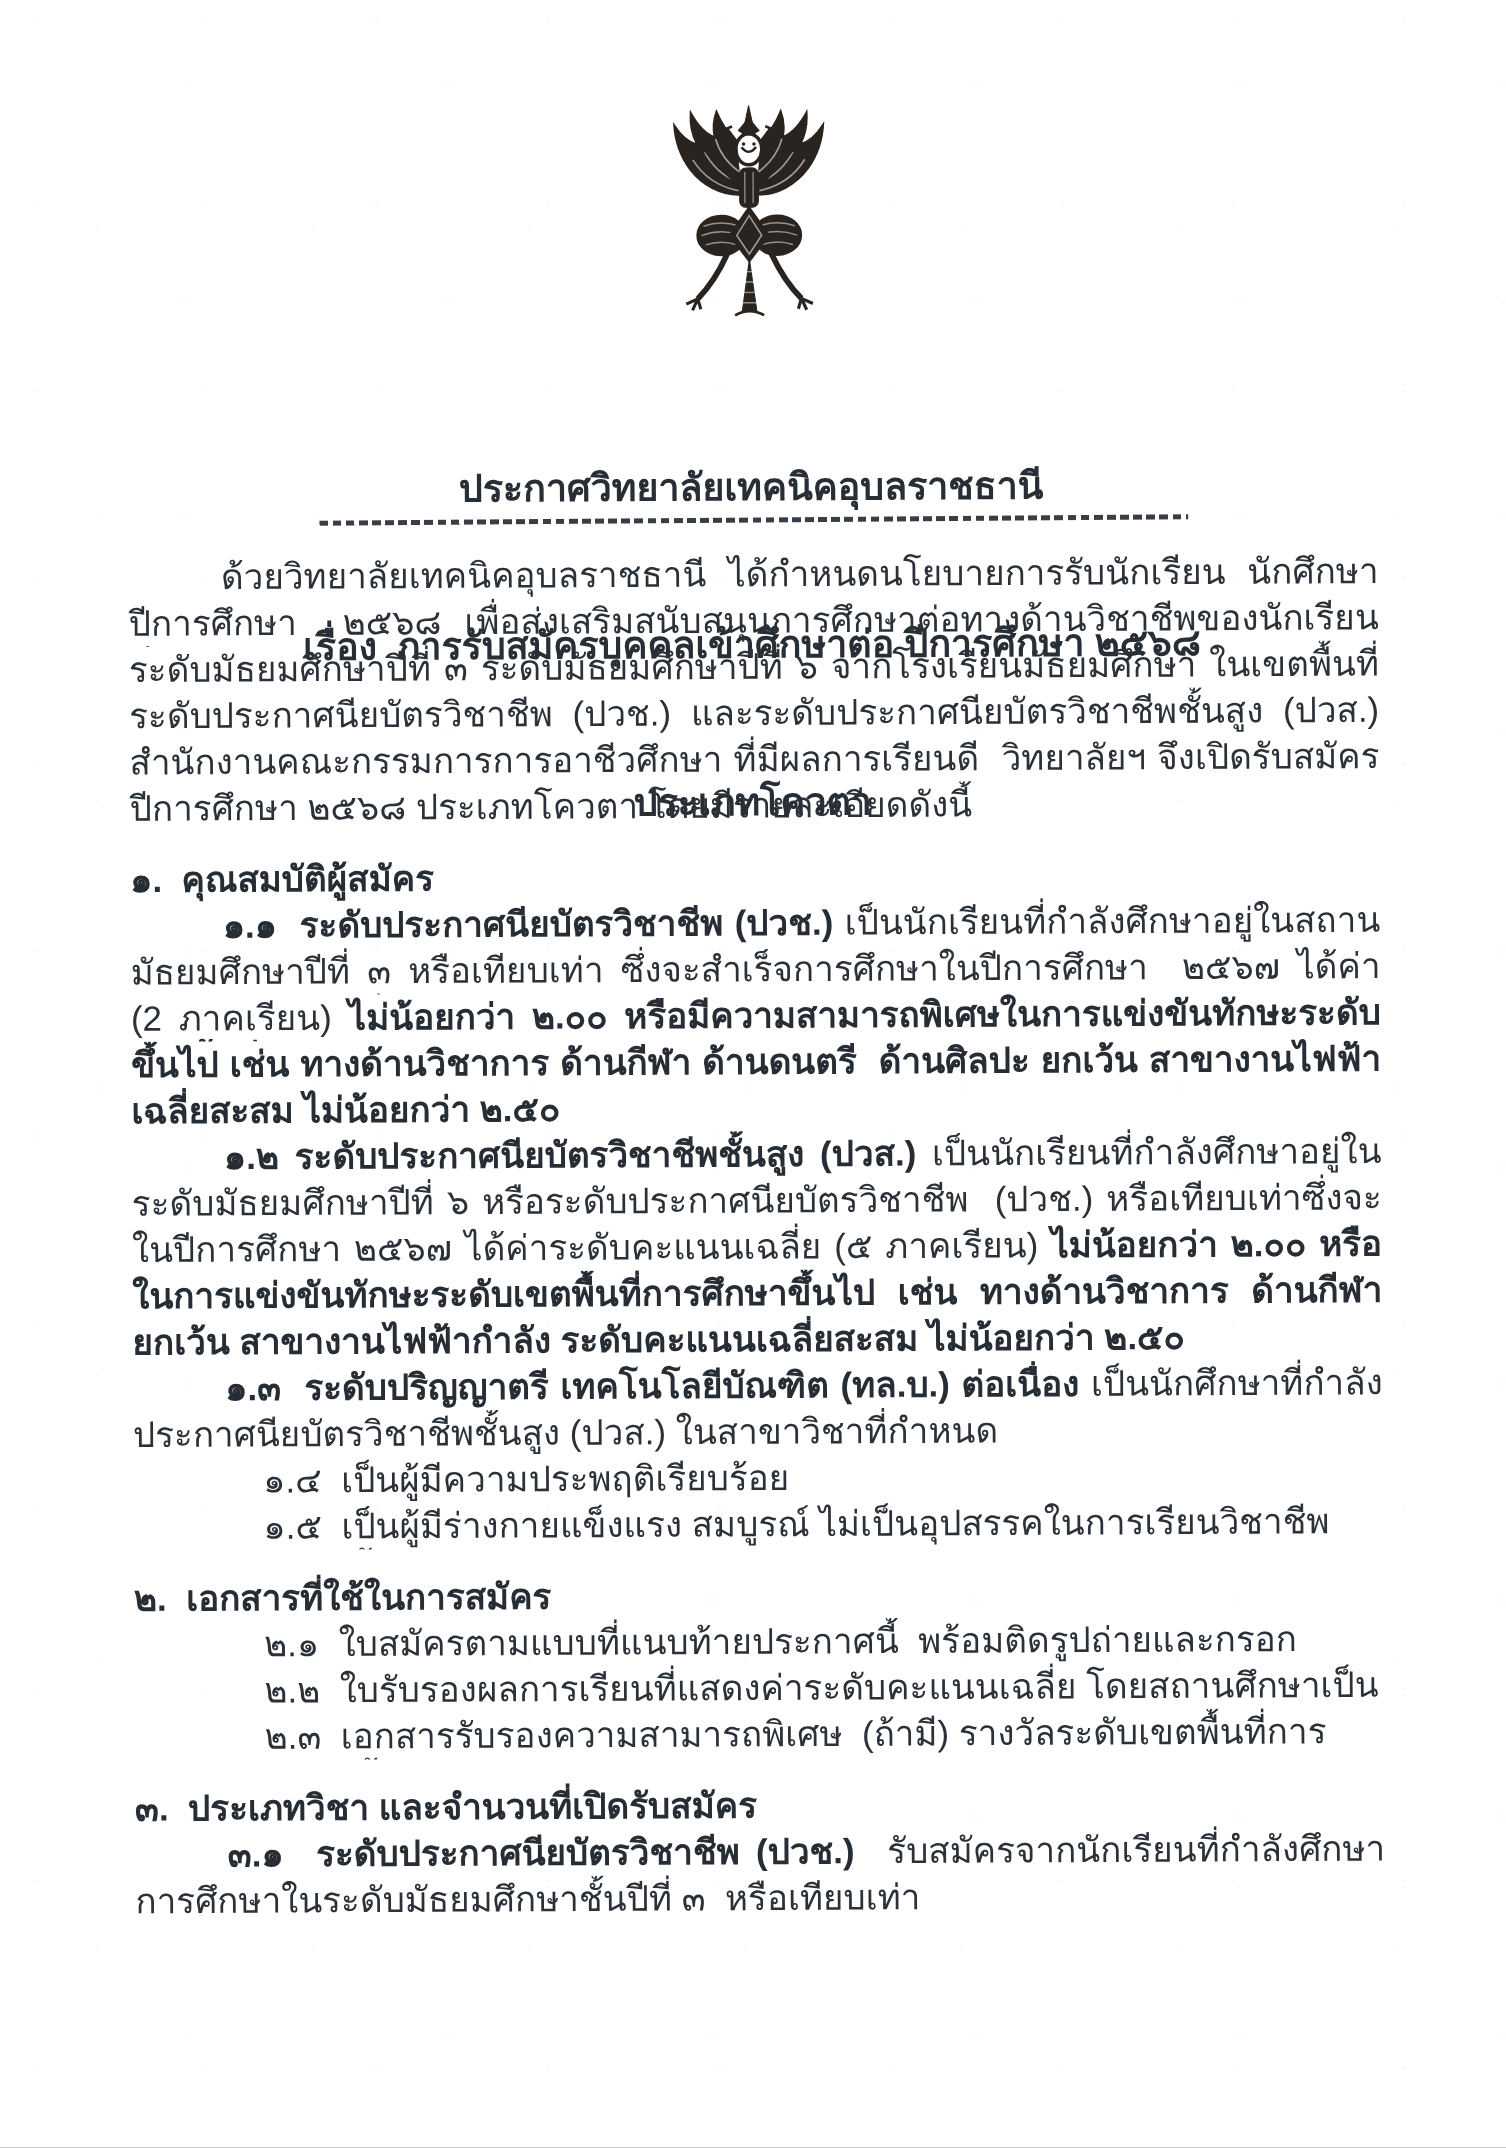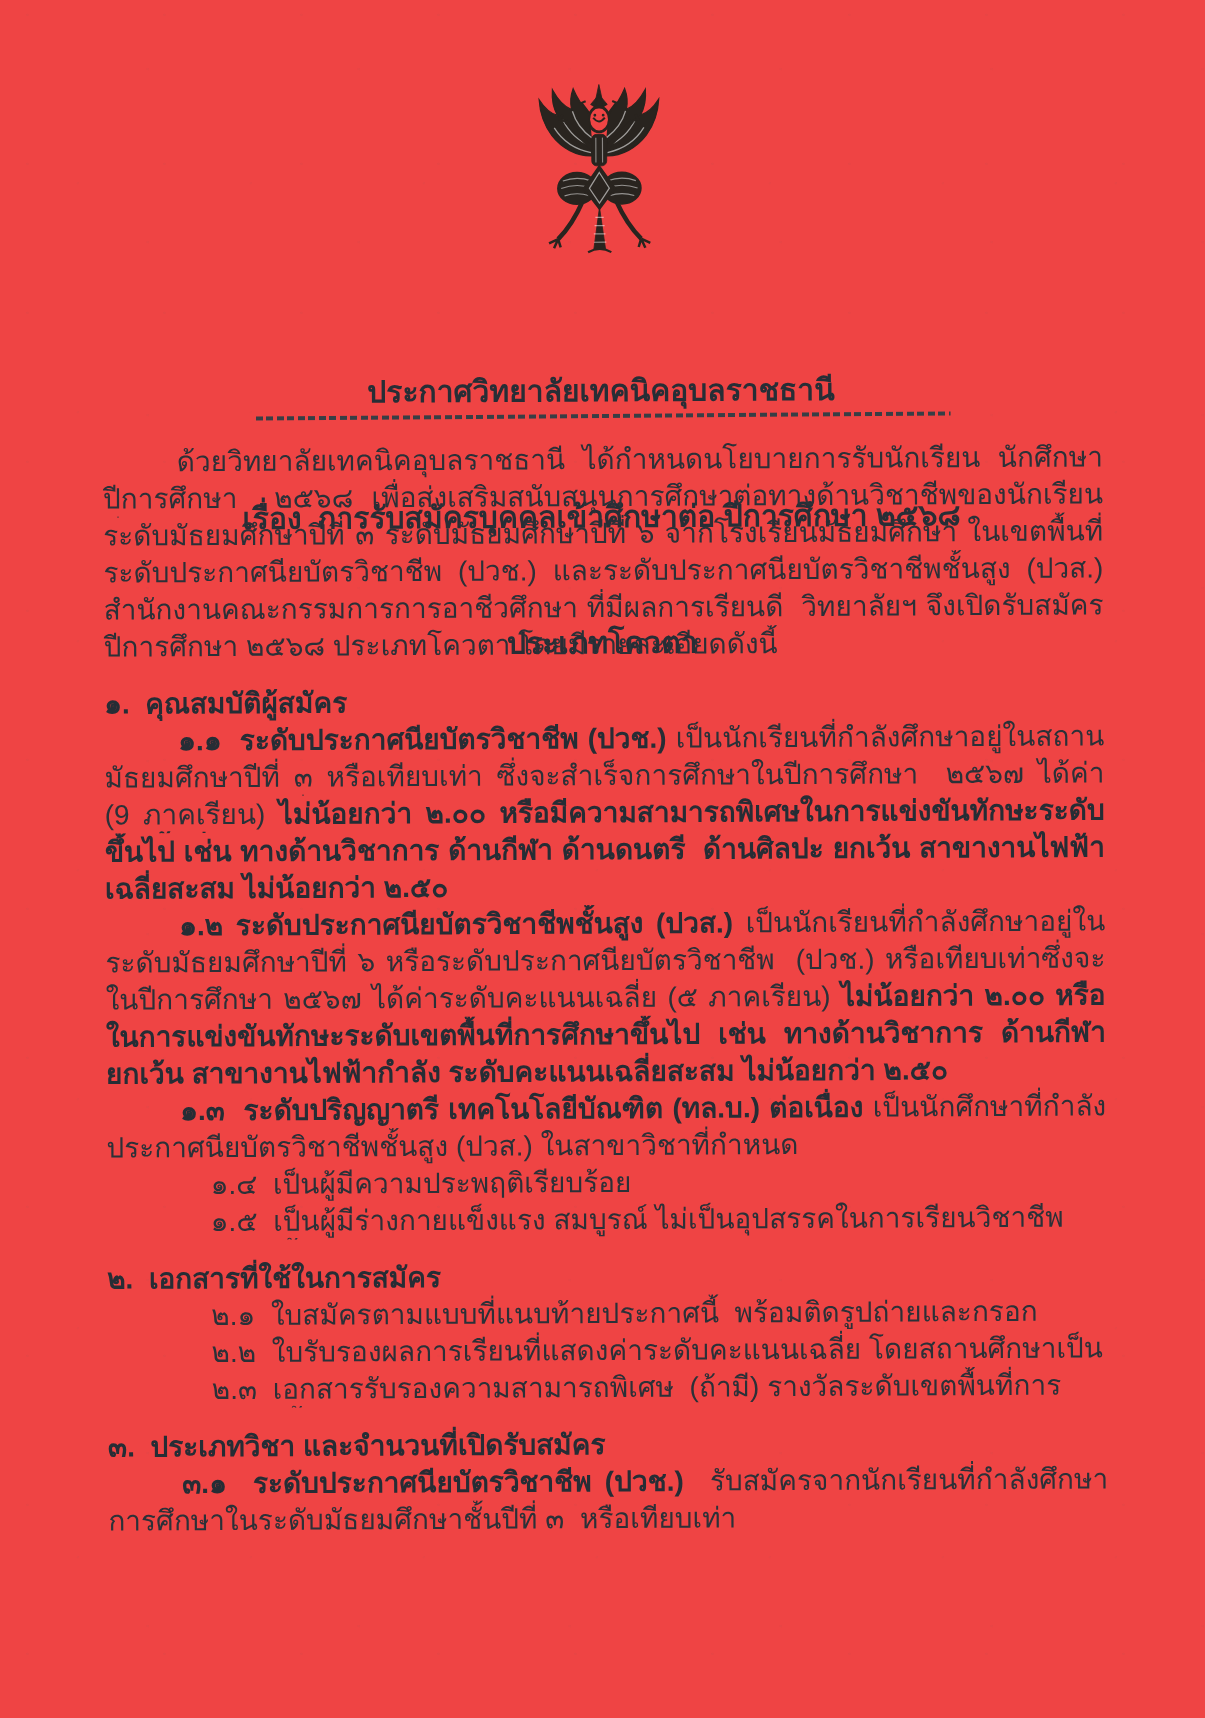--- a/index.html
+++ b/index.html
@@ -1,20 +1,20 @@
 <!DOCTYPE html>
 <html><head>
 <meta charset="utf-8">
 <style>
   html,body{margin:0;padding:0;background:#9a9a9a;}
   .page{
     position:relative;
     width:1205px;height:1718px;
     margin:0 auto;
-    background:#ef4444;
+    background:#ffffff;
     overflow:hidden;
     font-family:"Liberation Sans","DejaVu Sans",sans-serif;
     color:#2b3138;
   }
   
   .page::after{
     content:"";
     position:absolute;inset:0;
     pointer-events:none;
     background-image:
@@ -128,21 +128,21 @@
     <div class="doc-body" id="doc-body">
         <div class="line para fill"><span>ด้วยวิทยาลัยเทคนิคอุบลราชธานี ได้กำหนดนโยบายการรับนักเรียน นักศึกษาเข้าศึกษาต่อ</span></div>
         <div class="line cont fill"><span>ปีการศึกษา  ๒๕๖๘ เพื่อส่งเสริมสนับสนุนการศึกษาต่อทางด้านวิชาชีพของนักเรียน  ที่จะสำเร็จการศึกษา</span></div>
         <div class="line cont fill"><span>ระดับมัธยมศึกษาปีที่ ๓ ระดับมัธยมศึกษาปีที่ ๖ จากโรงเรียนมัธยมศึกษา ในเขตพื้นที่จังหวัดอุบลราชธานี</span></div>
         <div class="line cont fill"><span>ระดับประกาศนียบัตรวิชาชีพ (ปวช.) และระดับประกาศนียบัตรวิชาชีพชั้นสูง (ปวส.) จากสถานศึกษาในสังกัด</span></div>
         <div class="line cont fill"><span>สำนักงานคณะกรรมการการอาชีวศึกษา ที่มีผลการเรียนดี  วิทยาลัยฯ จึงเปิดรับสมัครบุคคลเข้าศึกษาต่อ</span></div>
         <div class="line cont"><span>ปีการศึกษา ๒๕๖๘ ประเภทโควตา โดยมีรายละเอียดดังนี้</span></div>
         <div class="line heading"><span class="b">๑.  คุณสมบัติผู้สมัคร</span></div>
         <div class="line para fill"><span class="b">๑.๑  ระดับประกาศนียบัตรวิชาชีพ (ปวช.) </span><span>เป็นนักเรียนที่กำลังศึกษาอยู่ในสถานศึกษาระดับ</span></div>
         <div class="line cont fill"><span>มัธยมศึกษาปีที่ ๓ หรือเทียบเท่า ซึ่งจะสำเร็จการศึกษาในปีการศึกษา  ๒๕๖๗ ได้ค่าระดับคะแนนเฉลี่ย</span></div>
-        <div class="line cont fill"><span>(9 ภาคเรียน) </span><span class="b">ไม่น้อยกว่า ๒.๐๐ หรือมีความสามารถพิเศษในการแข่งขันทักษะระดับเขตพื้นที่การศึกษา</span></div>
+        <div class="line cont fill"><span>(2 ภาคเรียน) </span><span class="b">ไม่น้อยกว่า ๒.๐๐ หรือมีความสามารถพิเศษในการแข่งขันทักษะระดับเขตพื้นที่การศึกษา</span></div>
         <div class="line cont fill"><span class="b">ขึ้นไป เช่น ทางด้านวิชาการ ด้านกีฬา ด้านดนตรี  ด้านศิลปะ ยกเว้น สาขางานไฟฟ้ากำลัง ระดับคะแนน</span></div>
         <div class="line cont"><span class="b">เฉลี่ยสะสม ไม่น้อยกว่า ๒.๕๐</span></div>
         <div class="line para fill"><span class="b">๑.๒ ระดับประกาศนียบัตรวิชาชีพชั้นสูง (ปวส.) </span><span>เป็นนักเรียนที่กำลังศึกษาอยู่ในสถานศึกษา</span></div>
         <div class="line cont fill"><span>ระดับมัธยมศึกษาปีที่ ๖ หรือระดับประกาศนียบัตรวิชาชีพ  (ปวช.) หรือเทียบเท่าซึ่งจะสำเร็จการศึกษา</span></div>
         <div class="line cont fill"><span>ในปีการศึกษา ๒๕๖๗ ได้ค่าระดับคะแนนเฉลี่ย (๕ ภาคเรียน) </span><span class="b">ไม่น้อยกว่า ๒.๐๐ หรือมีความสามารถพิเศษ</span></div>
         <div class="line cont fill"><span class="b">ในการแข่งขันทักษะระดับเขตพื้นที่การศึกษาขึ้นไป เช่น ทางด้านวิชาการ ด้านกีฬา ด้านดนตรี ด้านศิลปะ</span></div>
         <div class="line cont"><span class="b">ยกเว้น สาขางานไฟฟ้ากำลัง ระดับคะแนนเฉลี่ยสะสม ไม่น้อยกว่า ๒.๕๐</span></div>
         <div class="line para fill"><span class="b">๑.๓  ระดับปริญญาตรี เทคโนโลยีบัณฑิต (ทล.บ.) ต่อเนื่อง </span><span>เป็นนักศึกษาที่กำลังศึกษาในระดับ</span></div>
         <div class="line cont"><span>ประกาศนียบัตรวิชาชีพชั้นสูง (ปวส.) ในสาขาวิชาที่กำหนด</span></div>
         <div class="line item"><span>๑.๔  เป็นผู้มีความประพฤติเรียบร้อย</span></div>

